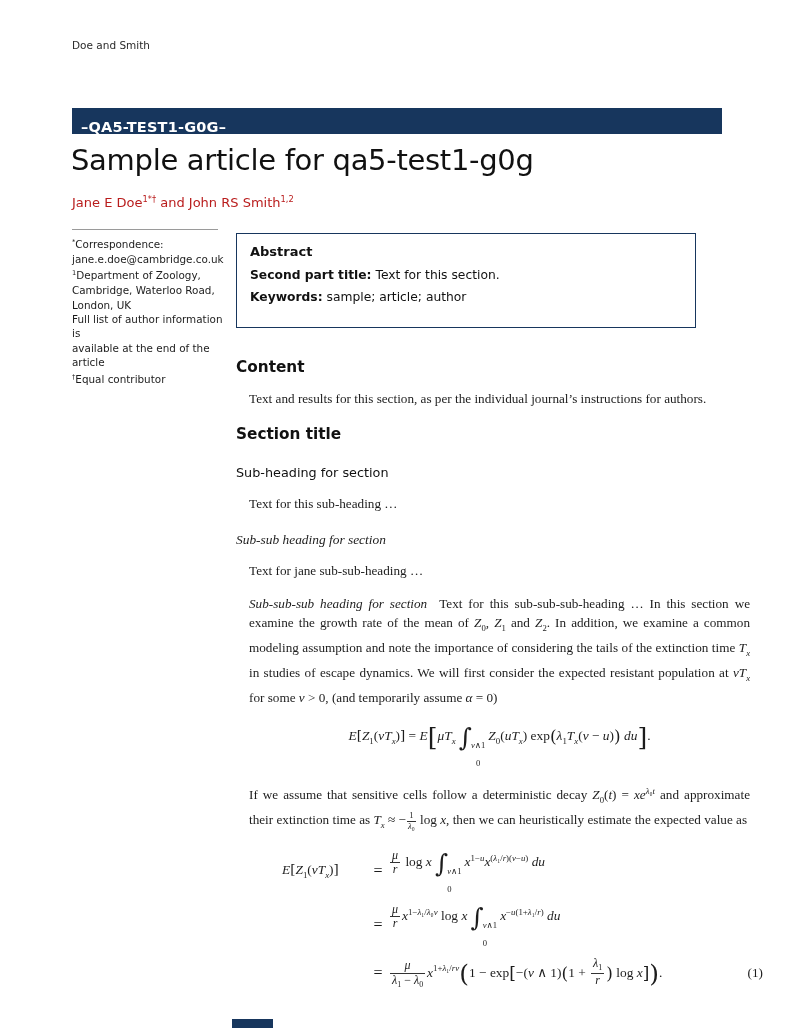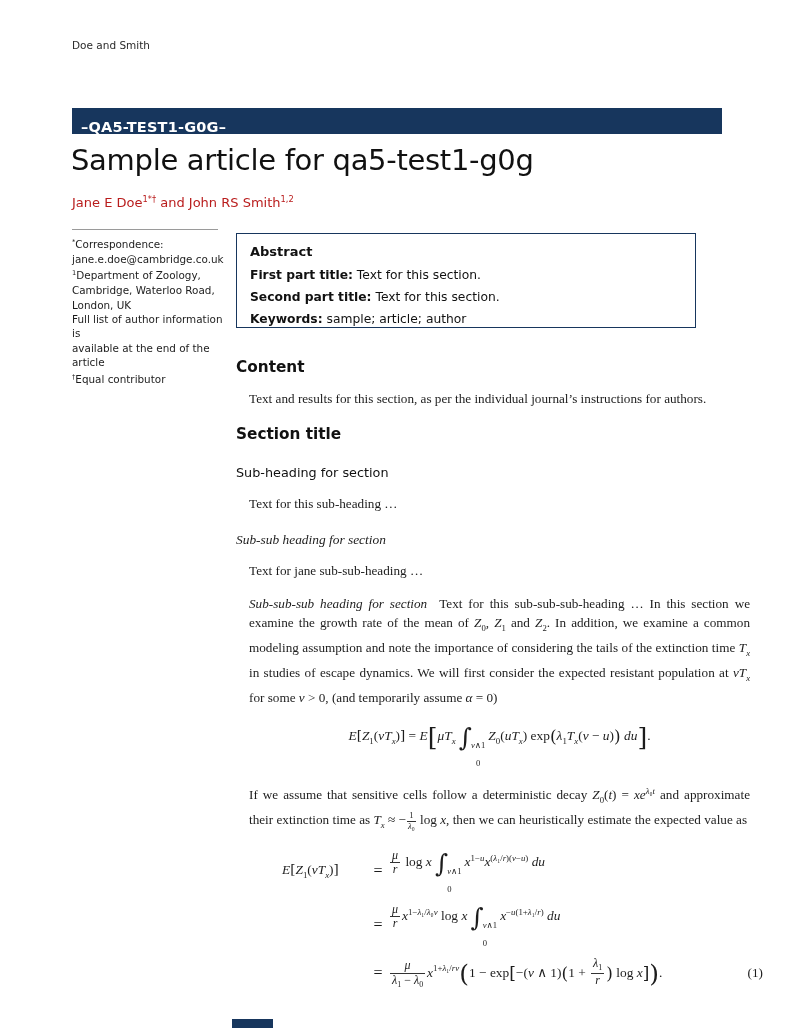--- a/index.html
+++ b/index.html
@@ -98,24 +98,20 @@
     <div>Cambridge, Waterloo Road,</div>
     <div>London, UK</div>
     <div>Full list of author information is</div>
     <div>available at the end of the article</div>
     <div><sup>†</sup>Equal contributor</div>
   </div>
 
   <div class="abstract-box">
     <div class="abs-heading">Abstract</div>
     <p class="abs-item">
-      <b>First part title:</b>
-      <span>Text for this section.</span>
-    </p>
-    <p class="abs-item">
       <b>Second part title:</b>
       <span>Text for this section.</span>
     </p>
     <p class="abs-item">
       <b>Keywords:</b>
       <span>sample; article; author</span>
     </p>
   </div>
 
   <div class="main">

